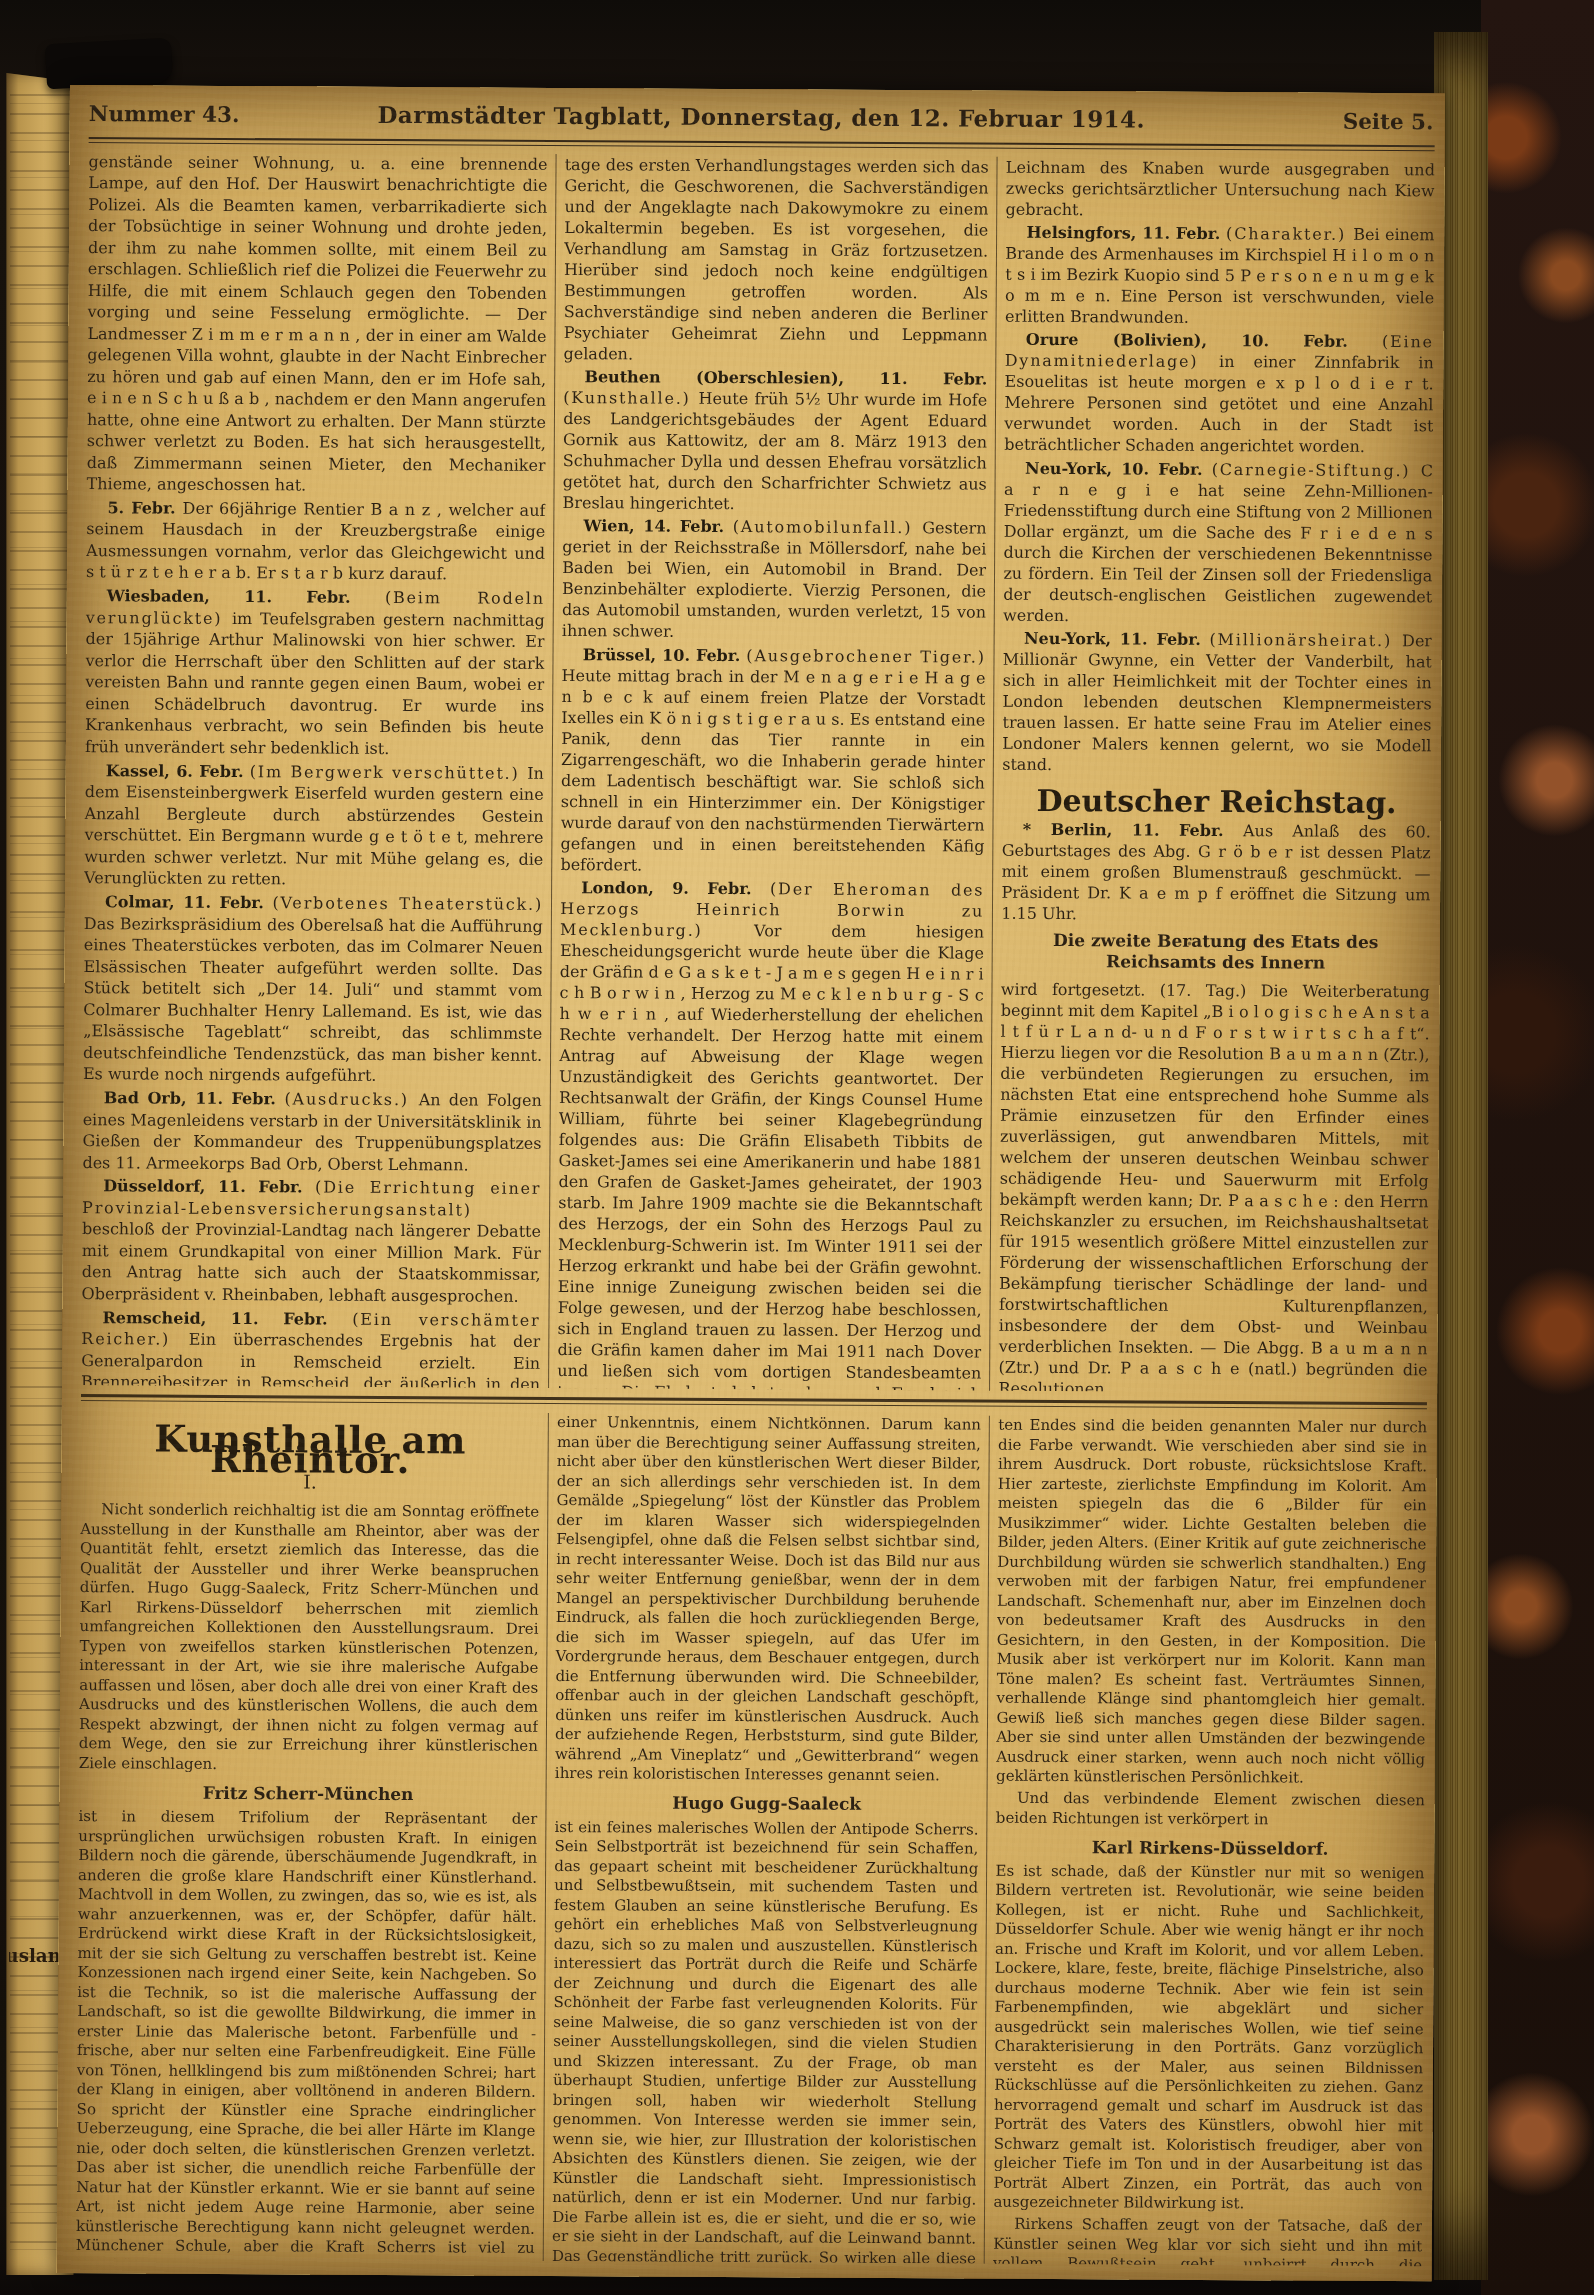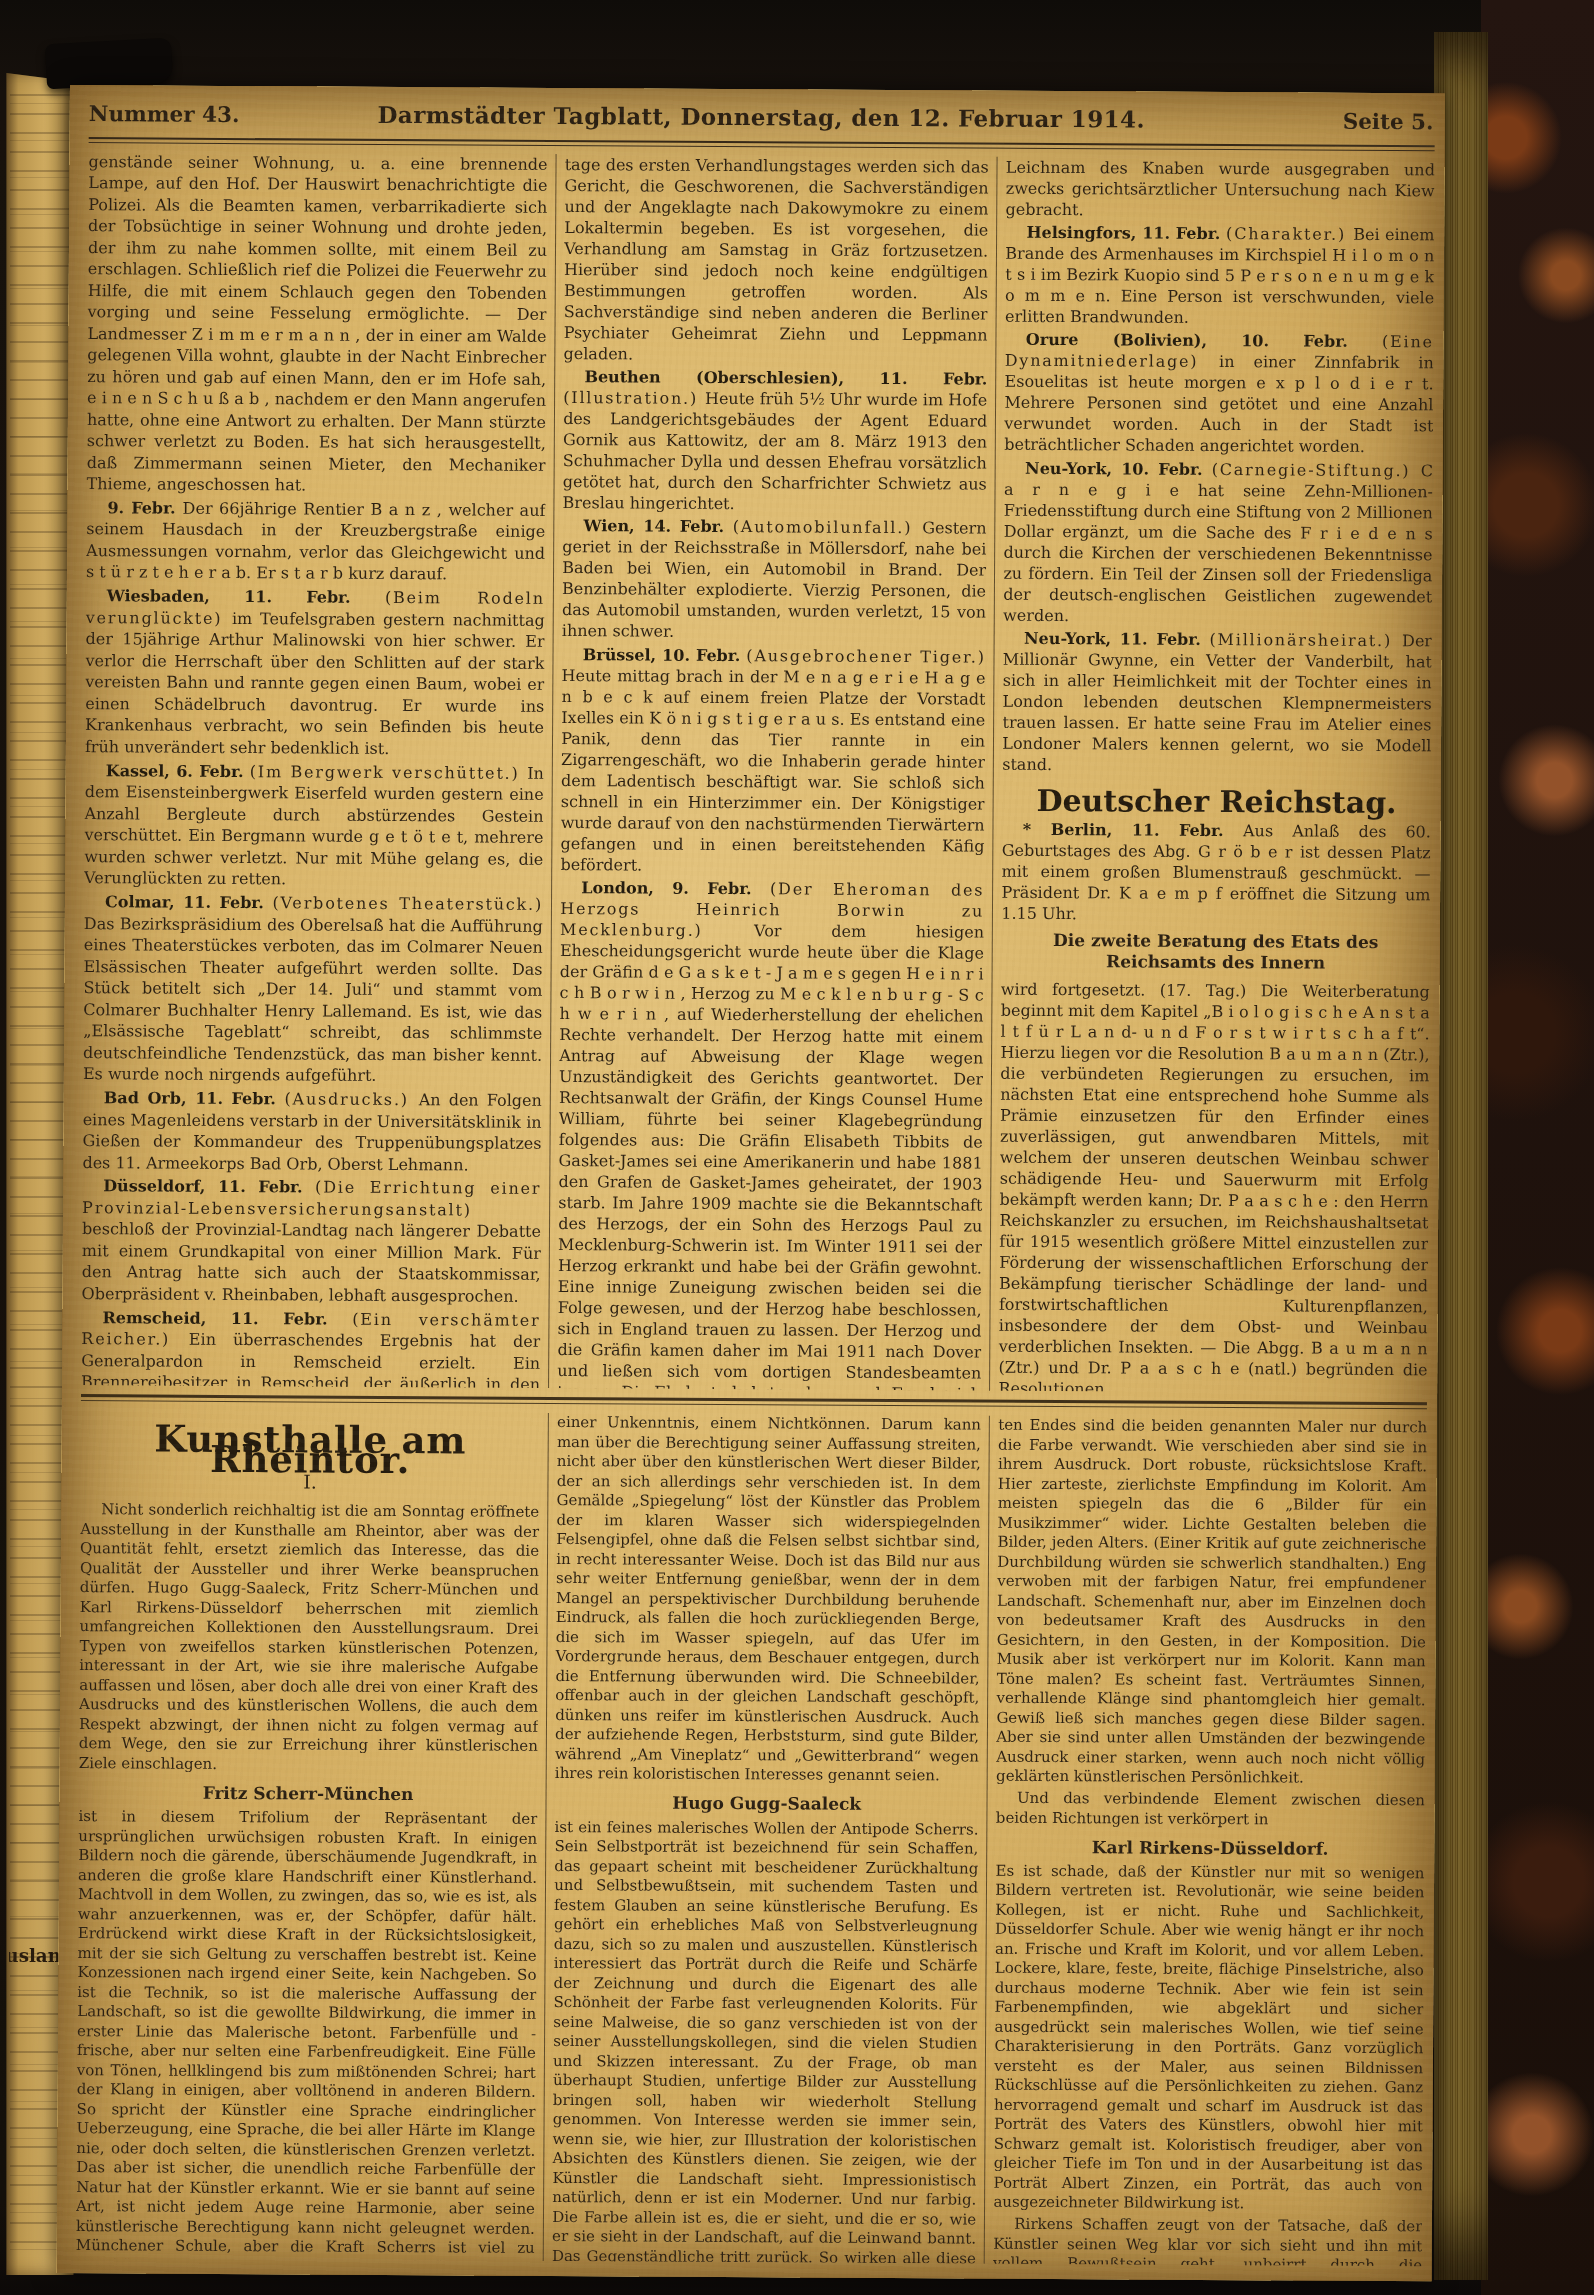--- a/index.html
+++ b/index.html
@@ -112,32 +112,32 @@
       <div class="masthead">
         <span class="issue">Nummer 43.</span>
         <span class="mast-title">Darmstädter Tagblatt, Donnerstag, den 12. Februar 1914.</span>
         <span class="pageno">Seite 5.</span>
       </div>
       <div class="rule-double"></div>
 
       <div class="cols top-cols">
         <div class="col c1">
             <p class="item cont">genstände seiner Wohnung, u. a. eine brennende Lampe, auf den Hof. Der Hauswirt benachrichtigte die Polizei. Als die Beamten kamen, verbarrikadierte sich der Tobsüchtige in seiner Wohnung und drohte jeden, der ihm zu nahe kommen sollte, mit einem Beil zu erschlagen. Schließlich rief die Polizei die Feuerwehr zu Hilfe, die mit einem Schlauch gegen den Tobenden vorging und seine Fesselung ermöglichte. — Der Landmesser Z i m m e r m a n n , der in einer am Walde gelegenen Villa wohnt, glaubte in der Nacht Einbrecher zu hören und gab auf einen Mann, den er im Hofe sah, e i n e n  S c h u ß  a b , nachdem er den Mann angerufen hatte, ohne eine Antwort zu erhalten. Der Mann stürzte schwer verletzt zu Boden. Es hat sich herausgestellt, daß Zimmermann seinen Mieter, den Mechaniker Thieme, angeschossen hat.</p>
-            <p class="item"><b class="dateline">9. Febr. </b>Der 66jährige Rentier B a n z , welcher auf seinem Hausdach in der Kreuzbergstraße einige Ausmessungen vornahm, verlor das Gleichgewicht und s t ü r z t e  h e r a b. Er s t a r b kurz darauf.</p>
+            <p class="item"><b class="dateline">5. Febr. </b>Der 66jährige Rentier B a n z , welcher auf seinem Hausdach in der Kreuzbergstraße einige Ausmessungen vornahm, verlor das Gleichgewicht und s t ü r z t e  h e r a b. Er s t a r b kurz darauf.</p>
             <p class="item"><b class="dateline">Wiesbaden, 11. Febr. </b><span class="kicker">(Beim Rodeln verunglückte) </span>im Teufelsgraben gestern nachmittag der 15jährige Arthur Malinowski von hier schwer. Er verlor die Herrschaft über den Schlitten auf der stark vereisten Bahn und rannte gegen einen Baum, wobei er einen Schädelbruch davontrug. Er wurde ins Krankenhaus verbracht, wo sein Befinden bis heute früh unverändert sehr bedenklich ist.</p>
             <p class="item"><b class="dateline">Kassel, 6. Febr. </b><span class="kicker">(Im Bergwerk verschüttet.) </span>In dem Eisensteinbergwerk Eiserfeld wurden gestern eine Anzahl Bergleute durch abstürzendes Gestein verschüttet. Ein Bergmann wurde g e t ö t e t, mehrere wurden schwer verletzt. Nur mit Mühe gelang es, die Verunglückten zu retten.</p>
             <p class="item"><b class="dateline">Colmar, 11. Febr. </b><span class="kicker">(Verbotenes Theaterstück.) </span>Das Bezirkspräsidium des Oberelsaß hat die Aufführung eines Theaterstückes verboten, das im Colmarer Neuen Elsässischen Theater aufgeführt werden sollte. Das Stück betitelt sich „Der 14. Juli“ und stammt vom Colmarer Buchhalter Henry Lallemand. Es ist, wie das „Elsässische Tageblatt“ schreibt, das schlimmste deutschfeindliche Tendenzstück, das man bisher kennt. Es wurde noch nirgends aufgeführt.</p>
             <p class="item"><b class="dateline">Bad Orb, 11. Febr. </b><span class="kicker">(Ausdrucks.) </span>An den Folgen eines Magenleidens verstarb in der Universitätsklinik in Gießen der Kommandeur des Truppenübungsplatzes des 11. Armeekorps Bad Orb, Oberst Lehmann.</p>
             <p class="item"><b class="dateline">Düsseldorf, 11. Febr. </b><span class="kicker">(Die Errichtung einer Provinzial-Lebensversicherungsanstalt) </span>beschloß der Provinzial-Landtag nach längerer Debatte mit einem Grundkapital von einer Million Mark. Für den Antrag hatte sich auch der Staatskommissar, Oberpräsident v. Rheinbaben, lebhaft ausgesprochen.</p>
             <p class="item"><b class="dateline">Remscheid, 11. Febr. </b><span class="kicker">(Ein verschämter Reicher.) </span>Ein überraschendes Ergebnis hat der Generalpardon in Remscheid erzielt. Ein Brennereibesitzer in Remscheid, der äußerlich in den einfachsten Verhältnissen lebte und bisher 2 Millionen versteuerte, hat zum Wehrbeitrag auf Grund des Generalpardons ein V e r m ö g e n  v o n  1 9  M i l l i o n e n  M a r k  d e k l a r i e r t.</p>
           </div>
         <div class="vrule"></div>
         <div class="col c2">
             <p class="item cont">tage des ersten Verhandlungstages werden sich das Gericht, die Geschworenen, die Sachverständigen und der Angeklagte nach Dakowymokre zu einem Lokaltermin begeben. Es ist vorgesehen, die Verhandlung am Samstag in Gräz fortzusetzen. Hierüber sind jedoch noch keine endgültigen Bestimmungen getroffen worden. Als Sachverständige sind neben anderen die Berliner Psychiater Geheimrat Ziehn und Leppmann geladen.</p>
-            <p class="item"><b class="dateline">Beuthen (Oberschlesien), 11. Febr. </b><span class="kicker">(Illustration.) </span>Heute früh 5½ Uhr wurde im Hofe des Landgerichtsgebäudes der Agent Eduard Gornik aus Kattowitz, der am 8. März 1913 den Schuhmacher Dylla und dessen Ehefrau vorsätzlich getötet hat, durch den Scharfrichter Schwietz aus Breslau hingerichtet.</p>
+            <p class="item"><b class="dateline">Beuthen (Oberschlesien), 11. Febr. </b><span class="kicker">(Kunsthalle.) </span>Heute früh 5½ Uhr wurde im Hofe des Landgerichtsgebäudes der Agent Eduard Gornik aus Kattowitz, der am 8. März 1913 den Schuhmacher Dylla und dessen Ehefrau vorsätzlich getötet hat, durch den Scharfrichter Schwietz aus Breslau hingerichtet.</p>
             <p class="item"><b class="dateline">Wien, 14. Febr. </b><span class="kicker">(Automobilunfall.) </span>Gestern geriet in der Reichsstraße in Möllersdorf, nahe bei Baden bei Wien, ein Automobil in Brand. Der Benzinbehälter explodierte. Vierzig Personen, die das Automobil umstanden, wurden verletzt, 15 von ihnen schwer.</p>
             <p class="item"><b class="dateline">Brüssel, 10. Febr. </b><span class="kicker">(Ausgebrochener Tiger.) </span>Heute mittag brach in der M e n a g e r i e  H a g e n b e c k auf einem freien Platze der Vorstadt Ixelles ein K ö n i g s t i g e r  a u s. Es entstand eine Panik, denn das Tier rannte in ein Zigarrengeschäft, wo die Inhaberin gerade hinter dem Ladentisch beschäftigt war. Sie schloß sich schnell in ein Hinterzimmer ein. Der Königstiger wurde darauf von den nachstürmenden Tierwärtern gefangen und in einen bereitstehenden Käfig befördert.</p>
             <p class="item"><b class="dateline">London, 9. Febr. </b><span class="kicker">(Der Eheroman des Herzogs Heinrich Borwin zu Mecklenburg.) </span>Vor dem hiesigen Ehescheidungsgericht wurde heute über die Klage der Gräfin d e  G a s k e t - J a m e s gegen H e i n r i c h  B o r w i n , Herzog zu M e c k l e n b u r g - S c h w e r i n , auf Wiederherstellung der ehelichen Rechte verhandelt. Der Herzog hatte mit einem Antrag auf Abweisung der Klage wegen Unzuständigkeit des Gerichts geantwortet. Der Rechtsanwalt der Gräfin, der Kings Counsel Hume William, führte bei seiner Klagebegründung folgendes aus: Die Gräfin Elisabeth Tibbits de Gasket-James sei eine Amerikanerin und habe 1881 den Grafen de Gasket-James geheiratet, der 1903 starb. Im Jahre 1909 machte sie die Bekanntschaft des Herzogs, der ein Sohn des Herzogs Paul zu Mecklenburg-Schwerin ist. Im Winter 1911 sei der Herzog erkrankt und habe bei der Gräfin gewohnt. Eine innige Zuneigung zwischen beiden sei die Folge gewesen, und der Herzog habe beschlossen, sich in England trauen zu lassen. Der Herzog und die Gräfin kamen daher im Mai 1911 nach Dover und ließen sich vom dortigen Standesbeamten trauen. Die Eheleute kehrten dann nach Frankreich zurück, wo sie, beide Katholiken, im August auch noch kirchlich getraut wurden. Anfang 1913 beantragte der Kurator des Herzogs, der damals erst 25 Jahre alt war, vor dem Oberlandesgericht in Rostock die Nichtigkeitserklärung der Ehe auf Grund des mangelnden Konsenses des großherzoglichen Chefs des Hauses, und das Gericht erklärte die Ehe für nichtig. Diese für ganz Deutschland gültige Nichtigkeit werde von der Gräfin nicht angefochten, obwohl sie die Gründe dafür für unzureichend erkläre. Die Gräfin habe ihr Domizil in Deutschland, obwohl sie zurzeit im Piccadilly-Hotel in London wohne. Der Herzog wohne in Saint-Cloud. Auf die Frage des Richters erklärte der Rechtsanwalt, daß der Herzog vollkommen zurechnungsfähig sei; ein Vormund sei ihm nur wegen seiner Schulden eingesetzt. Der Kings Counsel Barnard beantragte namens des Herzogs die Abweisung der Klage auf Wiederherstellung der ehelichen Rechte und des Antrags auf Gültigkeitserklärung der Ehe. Die Verhandlung wurde vertagt.</p>
           </div>
         <div class="vrule"></div>
         <div class="col c3">
           <div>
               <p class="item cont">Leichnam des Knaben wurde ausgegraben und zwecks gerichtsärztlicher Untersuchung nach Kiew gebracht.</p>
               <p class="item"><b class="dateline">Helsingfors, 11. Febr. </b><span class="kicker">(Charakter.) </span>Bei einem Brande des Armenhauses im Kirchspiel H i l o m o n t s i im Bezirk Kuopio sind 5 P e r s o n e n  u m g e k o m m e n. Eine Person ist verschwunden, viele erlitten Brandwunden.</p>
               <p class="item"><b class="dateline">Orure (Bolivien), 10. Febr. </b><span class="kicker">(Eine Dynamitniederlage) </span>in einer Zinnfabrik in Esouelitas ist heute morgen e x p l o d i e r t. Mehrere Personen sind getötet und eine Anzahl verwundet worden. Auch in der Stadt ist beträchtlicher Schaden angerichtet worden.</p>

